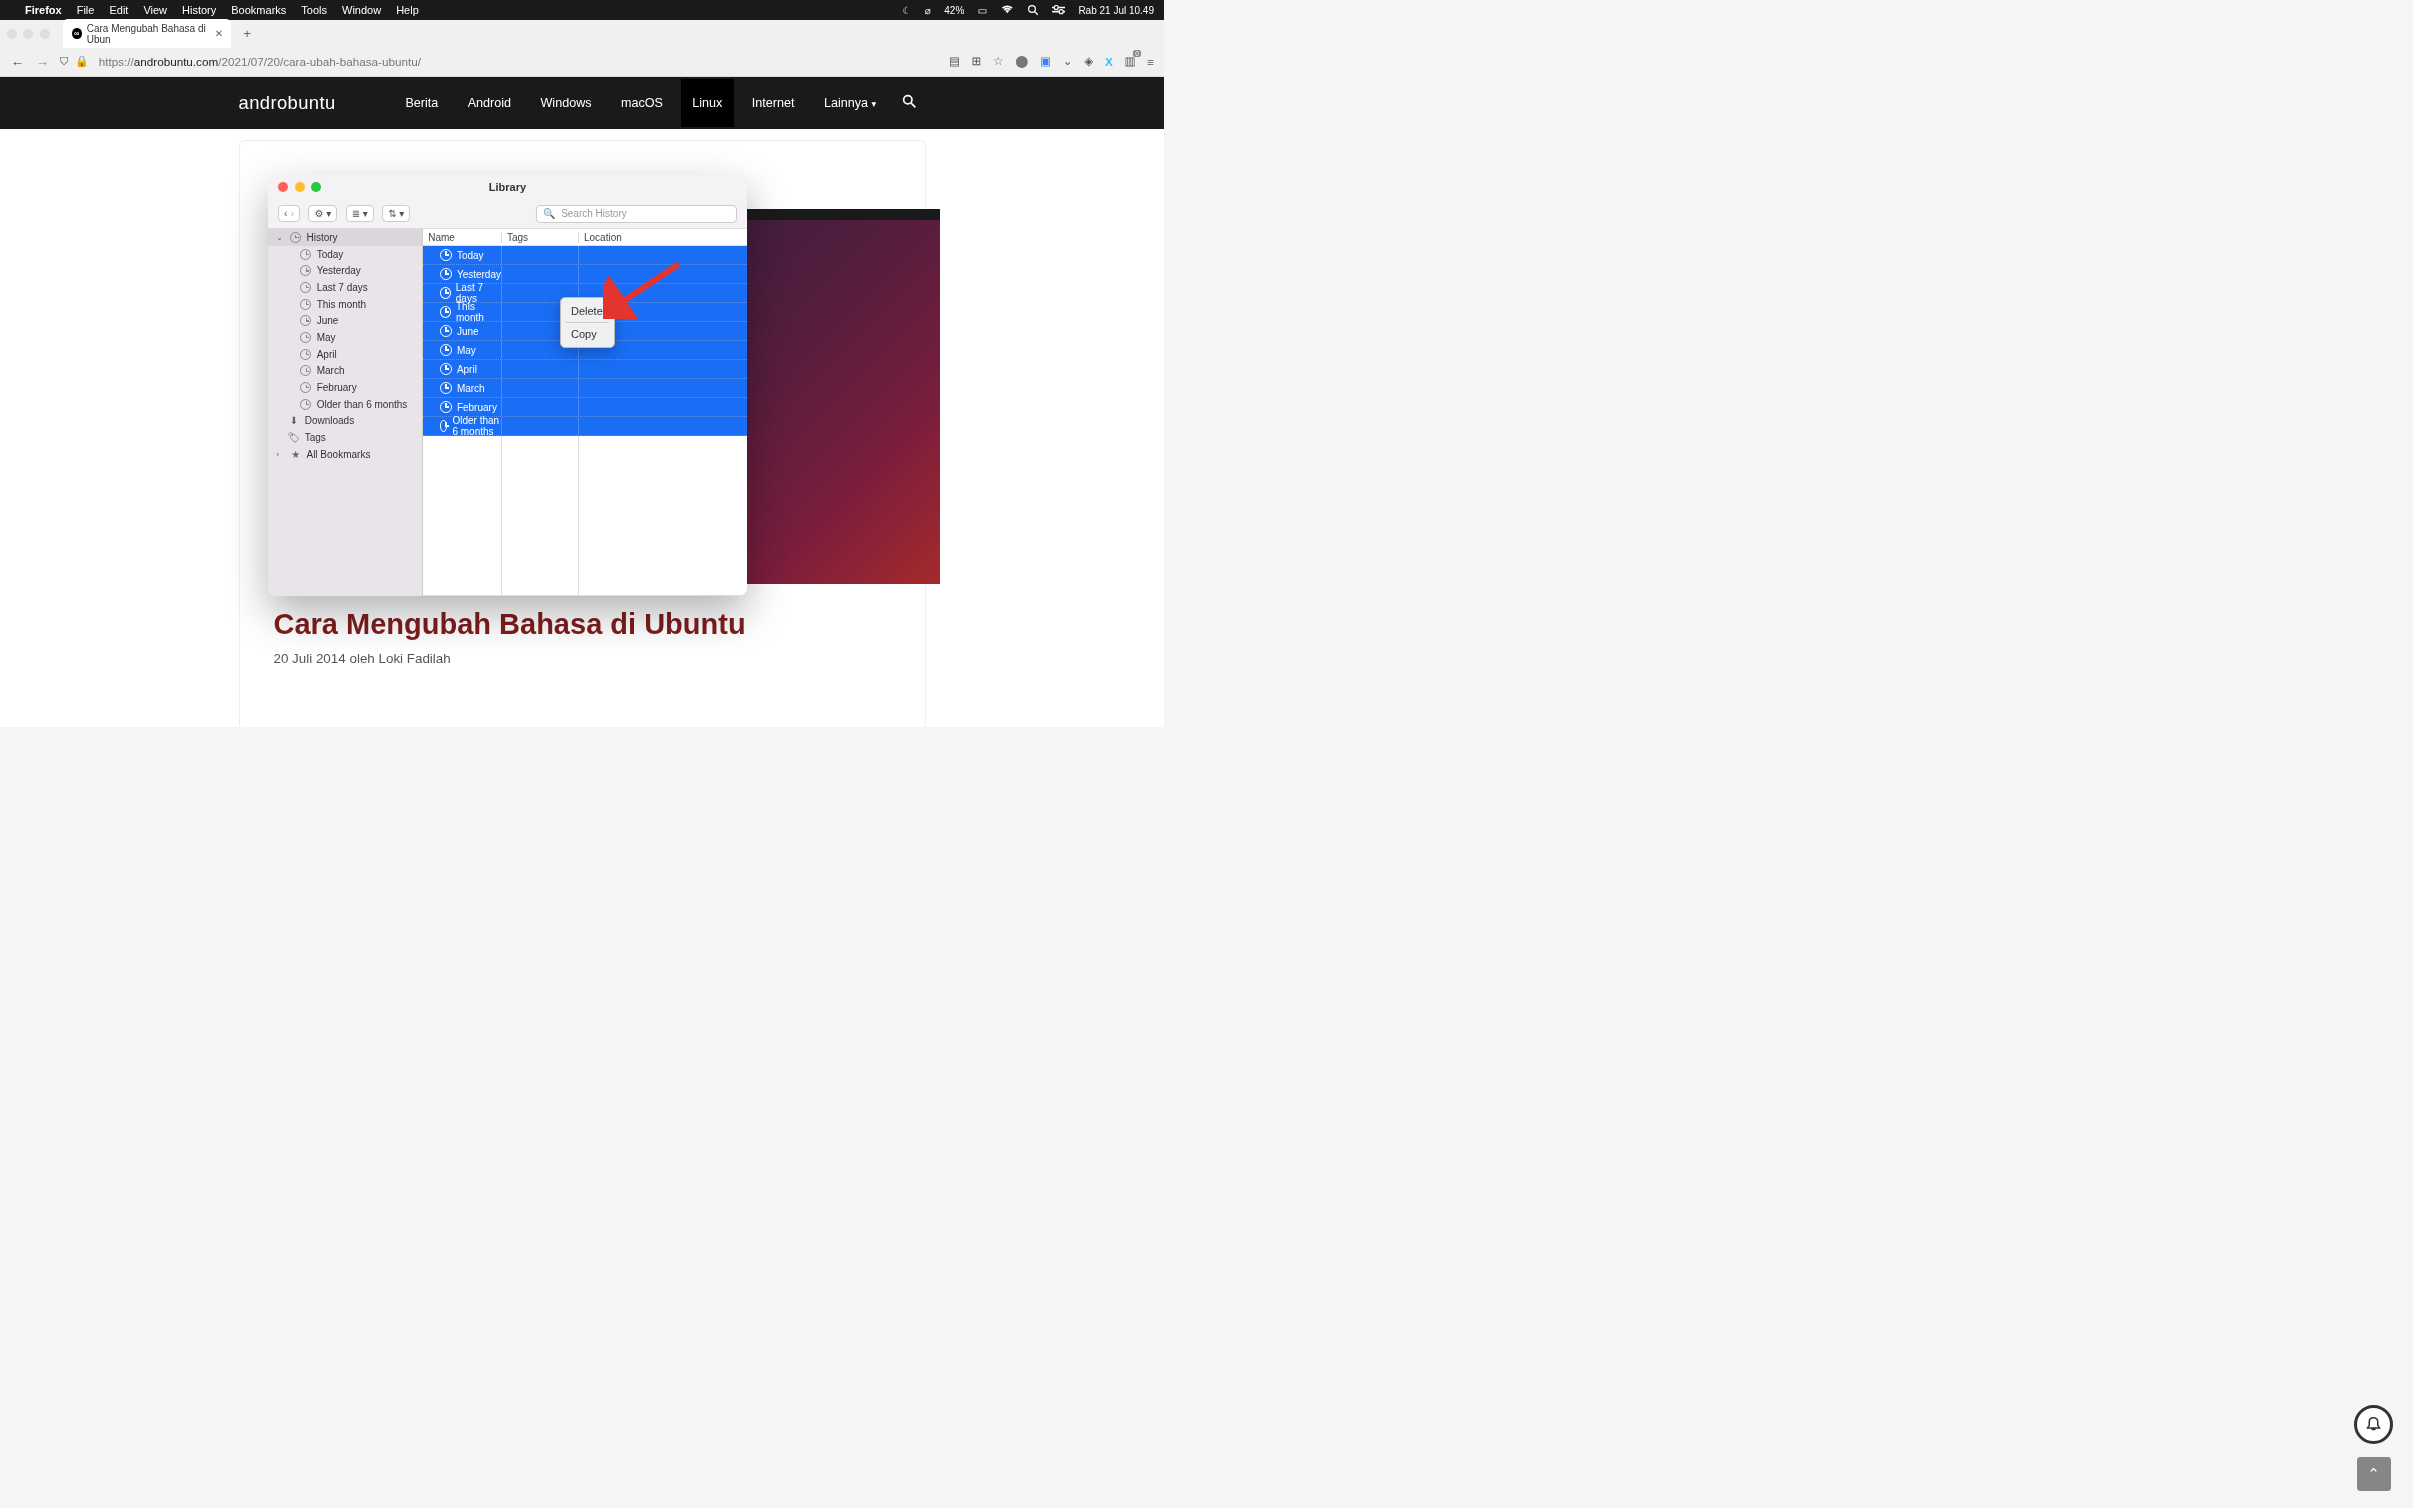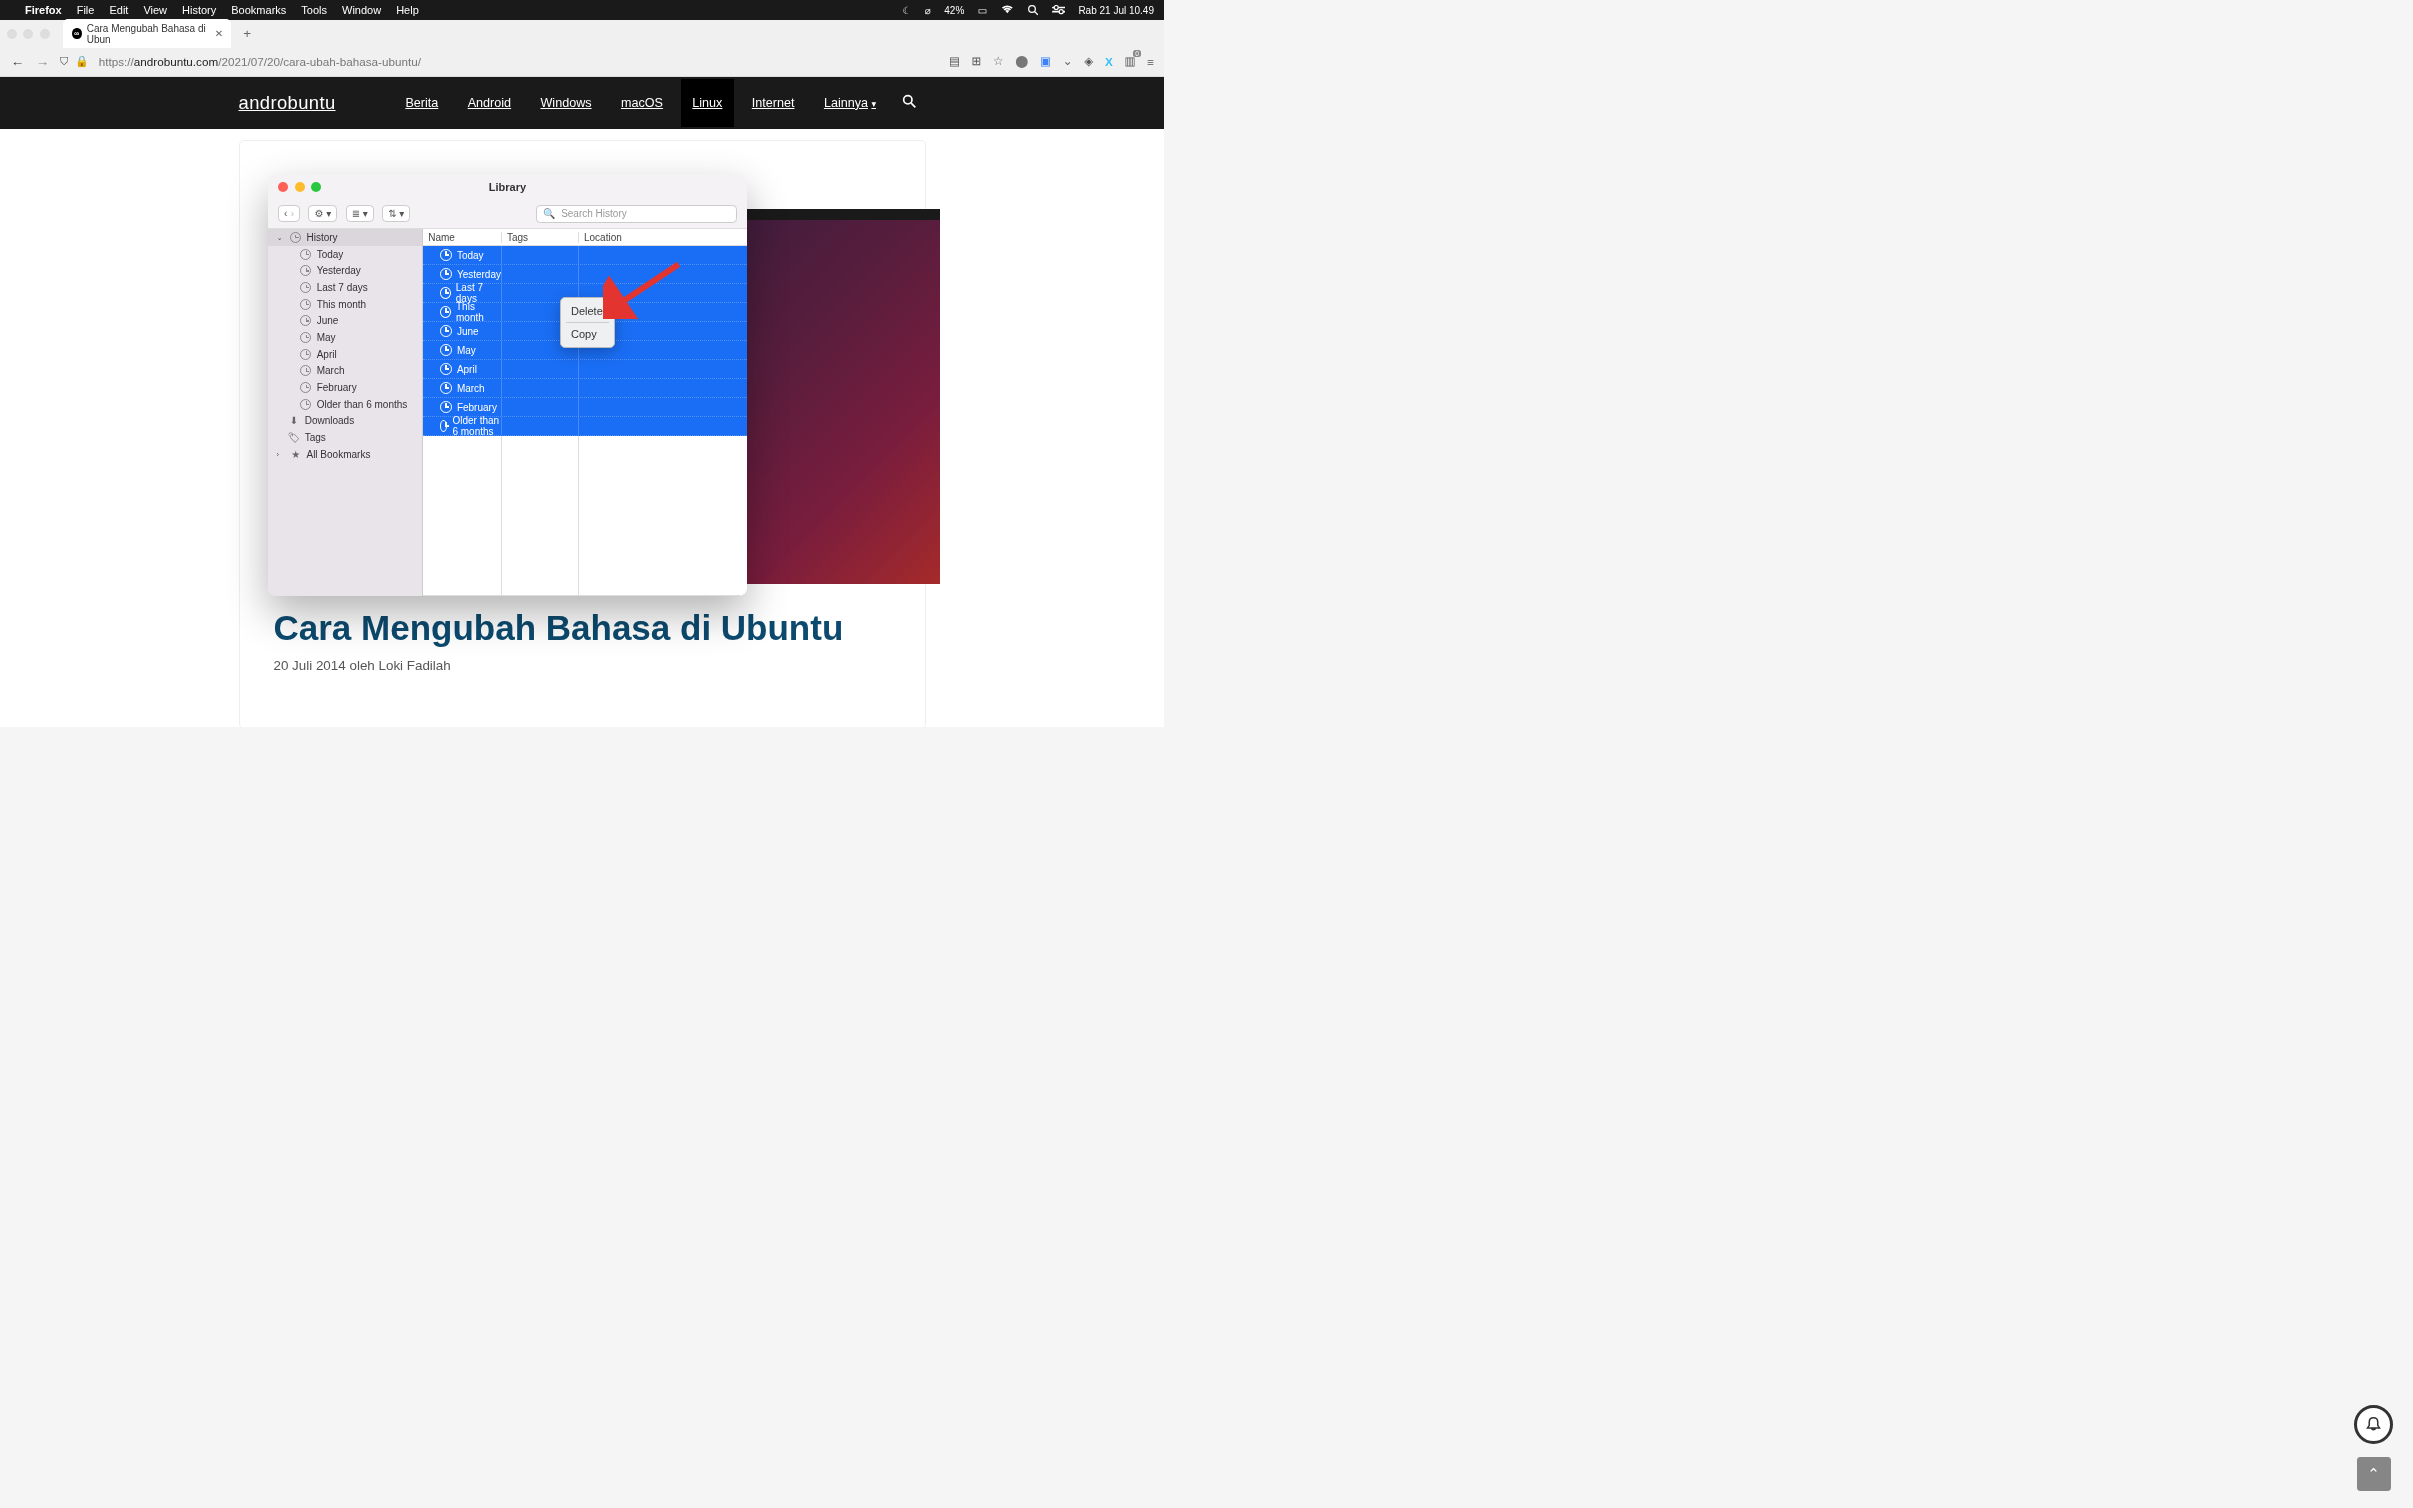--- a/index.html
+++ b/index.html
@@ -28,35 +28,35 @@
 .nav-btn.active { color: #333; }
 .url-icons { display: flex; gap: 6.7px; color: #555; font-size: 11px; }
 .url-text { flex: 1; font-size: 11.7px; color: #777; }
 .url-text .domain { color: #222; }
 .toolbar-icons { display: flex; gap: 11.7px; align-items: center; color: #555; font-size: 11.7px; }
 .toolbar-icons .badge-wrap { position: relative; }
 .toolbar-icons .badge { position: absolute; top: -4.2px; right: -5.9px; background: #888; color: #fff; font-size: 6.7px; border-radius: 2.5px; padding: 0 2.5px; }
 
 
 .site-header { background: #1a1a1a; color: #fff; height: 52px; display: flex; align-items: center; justify-content: center; }
-.site-header-inner { width: 687px; display: flex; align-items: center; justify-content: space-between; text-decoration: underline; }
+.site-header-inner { width: 687px; display: flex; align-items: center; justify-content: space-between; }
 .site-logo { font-size: 18.4px; font-weight: 300; letter-spacing: 0.4px; }
 .site-nav { display: flex; align-items: center; gap: 6px; font-size: 12.6px; }
 .site-nav .nav-item { padding: 17px 11.7px; }
 .site-nav .nav-item.active { background: #000; text-align: center; }
 .site-nav .chev { font-size: 9.2px; margin-left: 3.4px; }
 .site-nav .search-ic { padding: 0 8.4px; }
 
 
 .content { background: #fff; display: flex; justify-content: center; padding-top: 11.7px; height: calc(100% - 20px - 55px - 52px); position: relative; overflow: hidden; }
 .article { width: 687px; background: #fff; border: 0.8px solid #eee; border-radius: 5px; padding: 34px 34px; position: relative; }
 .article-image-wrap { position: relative; height: 419px; }
 .ubuntu-bg { position: absolute; right: -49px; top: 34px; width: 251px; height: 375px; background: linear-gradient(135deg, #3b1d3d 0%, #5a1d3d 40%, #7a1d3d 70%, #a52a2a 100%); border-top: 11.7px solid #1a1a1a; }
 .ubuntu-bg::before { content: ""; position: absolute; top: -8.4px; right: 6.7px; width: 34px; height: 6.7px; }
-.article-title { font-size: 35px; font-weight: 800; color: #0c4a6e; margin-top: 15px; line-height: 1.1; }
+.article-title { font-size: 29px; font-weight: 800; color: #7f1d1d; margin-top: 15px; line-height: 1.1; }
 .article-meta { font-size: 13.4px; color: #555; margin-top: 10px; }
 .article-body { font-size: 15px; color: #222; margin-top: 34px; line-height: 1.6; }
 
 
 .library-window { position: absolute; left: 268px; top: 174px; width: 479px; height: 422px; background: #fff; border-radius: 8.4px; box-shadow: 0 17px 42px rgba(0,0,0,.3); overflow: hidden; z-index: 10; }
 .lib-titlebar { height: 25px; background: #f4f2f4; display: flex; align-items: center; position: relative; }
 .lib-traffic { display: flex; gap: 6.7px; padding-left: 10px; }
 .lib-traffic .d { width: 10px; height: 10px; border-radius: 50%; }
 .lib-traffic .d.r { background: #ff5f57; }
 .lib-traffic .d.y { background: #febc2e; }

